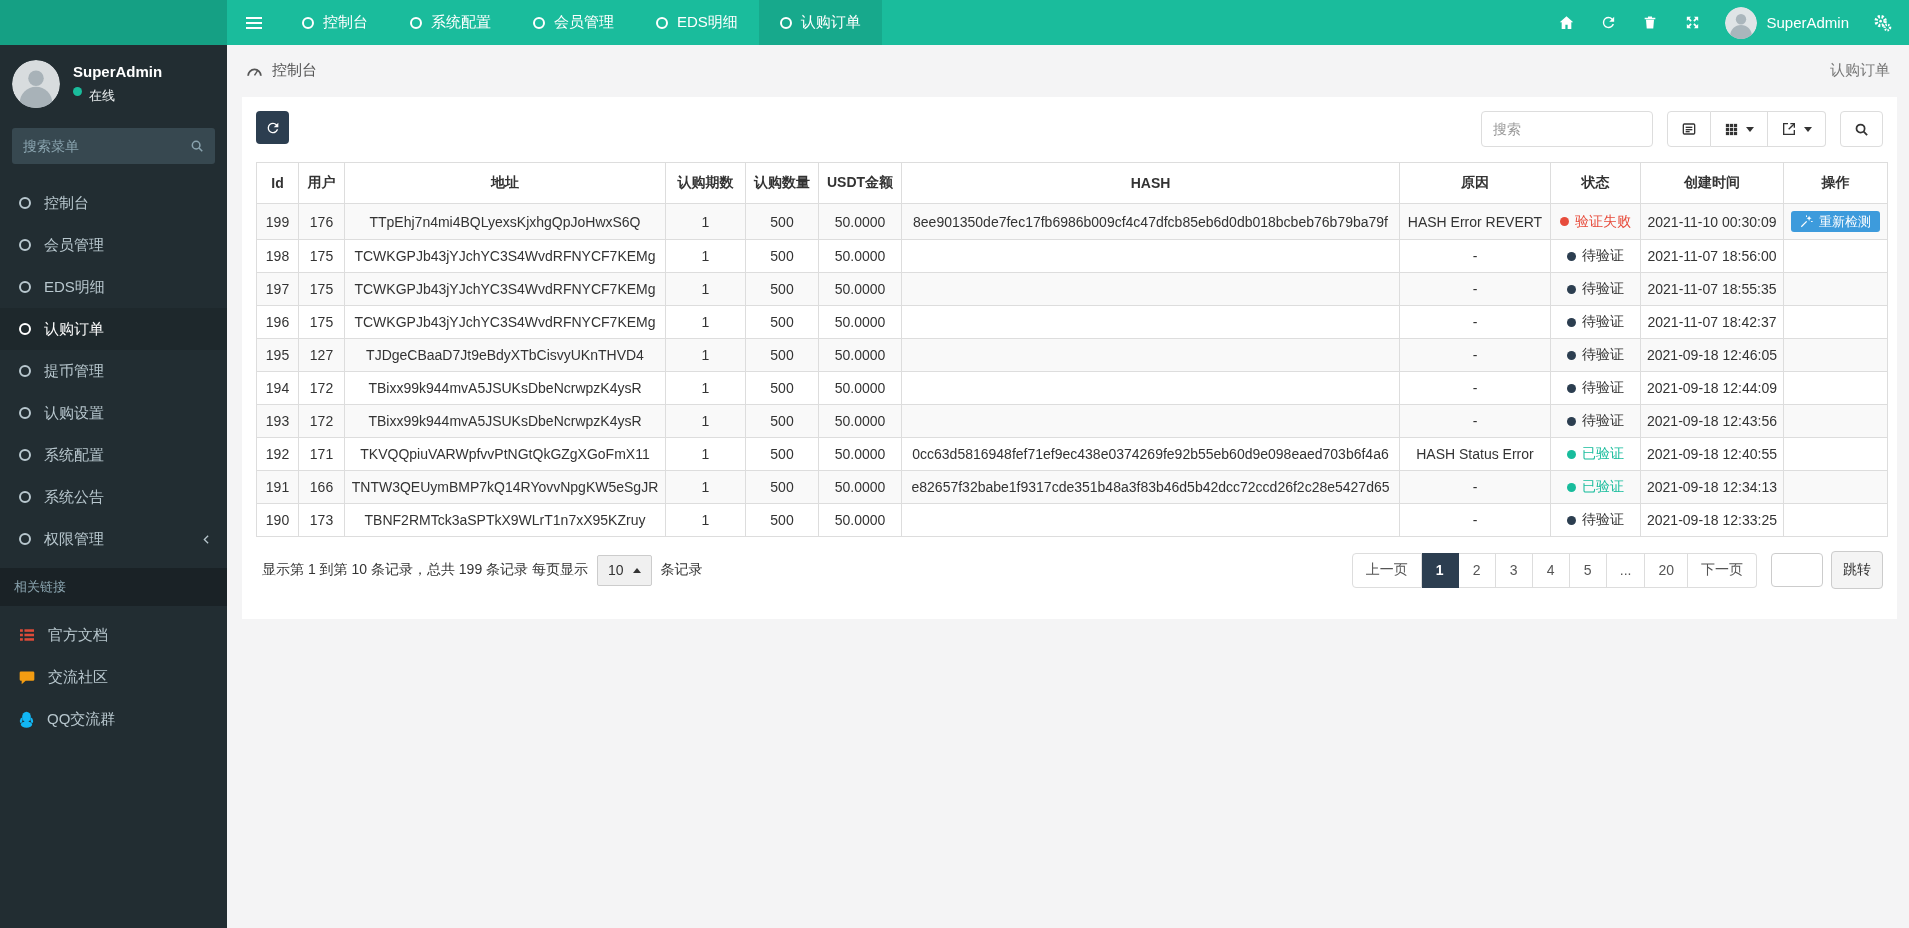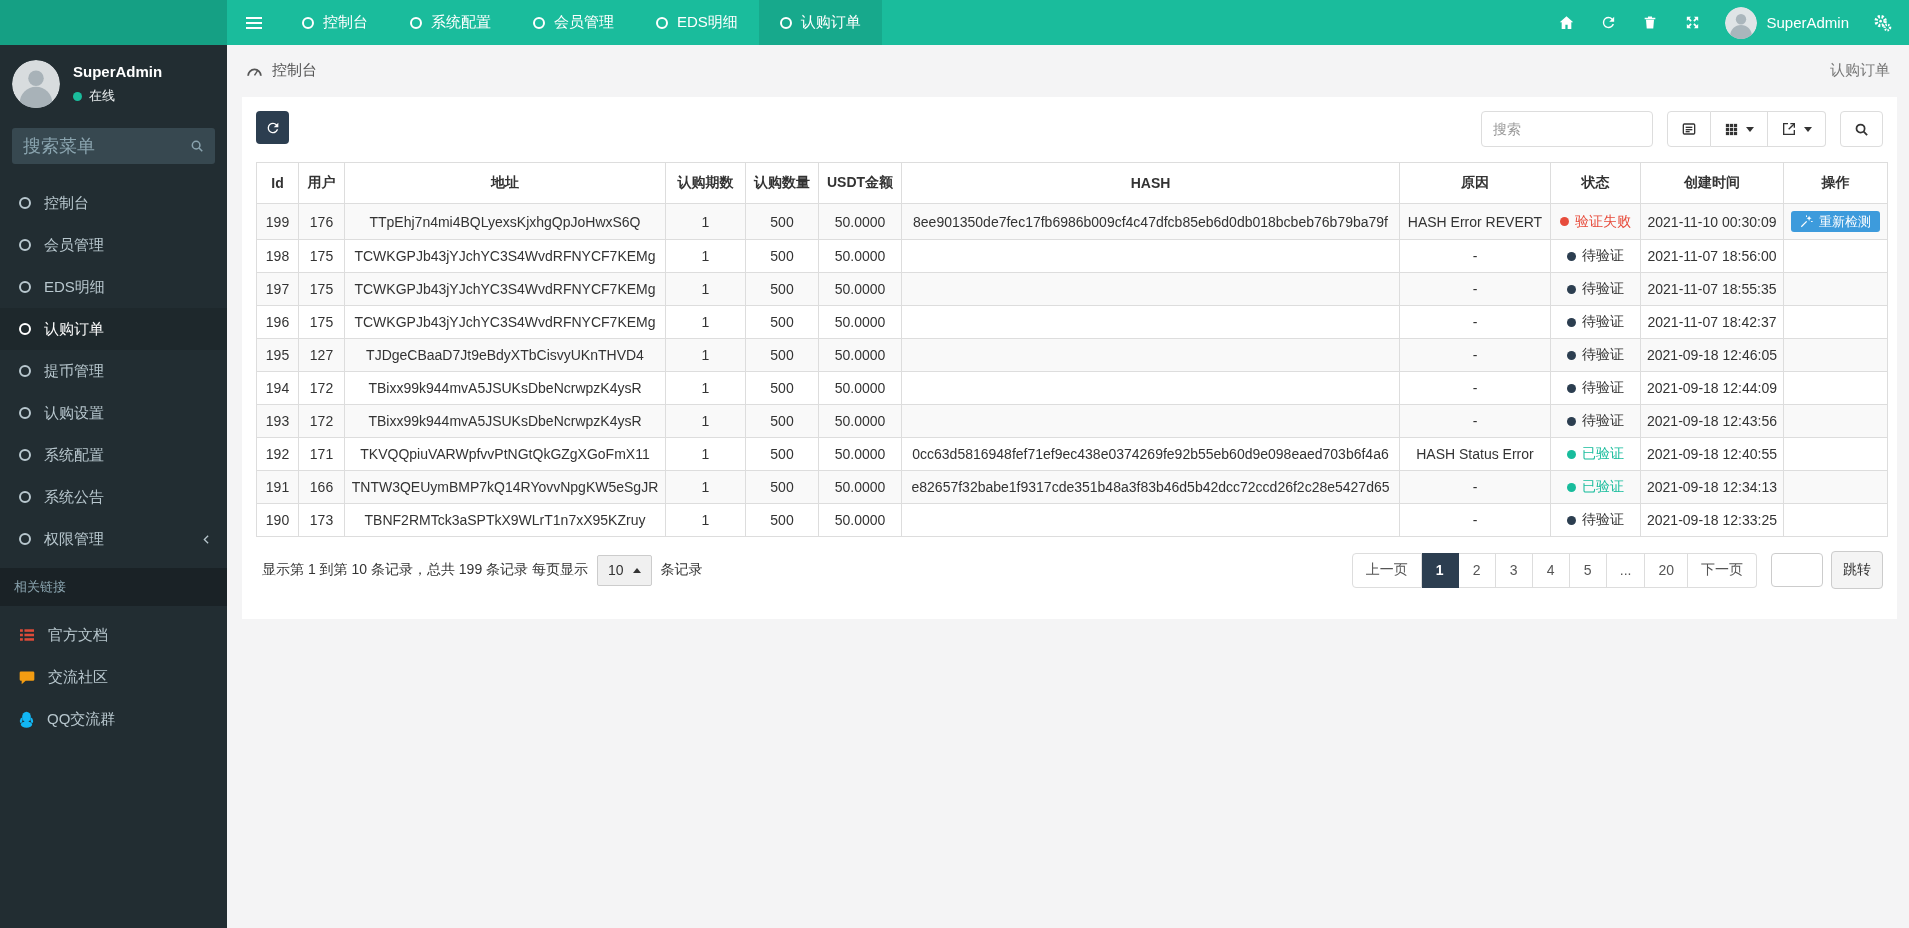--- a/index.html
+++ b/index.html
@@ -19,24 +19,24 @@
   .nav-right { margin-left:auto; display:flex; align-items:center; padding-right:6px; color:#fff; }
   .nav-icon-btn { display:flex; align-items:center; justify-content:center; width:42px; height:45px; color:#fff; cursor:pointer; }
   .nav-user { display:flex; align-items:center; gap:9px; padding:0 12px; font-size:15px; cursor:pointer; }
   .avatar-sm { width:32px; height:32px; border-radius:50%; }
 
   
   .sidebar { position:fixed; top:45px; left:0; bottom:0; width:227px; background:#222d32; color:#b8c7ce; z-index:9; }
   .user-panel { display:flex; gap:13px; padding:15px 12px 10px; align-items:center; }
   .avatar-lg { width:48px; height:48px; border-radius:50%; flex:none; }
   .user-name { color:#fff; font-weight:bold; font-size:15px; margin-bottom:7px; }
-  .user-status { font-size:13px; color:#ecf0f1; display:flex; align-items:center; gap:7px; cursor:pointer; }
+  .user-status { font-size:13px; color:#ecf0f1; display:flex; align-items:flex-start; gap:7px; cursor:pointer; }
   .status-dot-online { width:9px; height:9px; background:#1abc9c; border-radius:50%; display:inline-block; }
   .sidebar-search { margin:10px 12px 18px; height:36px; background:#374850; border-radius:3px; display:flex; align-items:center; padding:0 11px; }
-  .sidebar-search input { flex:1; background:transparent; border:none; outline:none; color:#ccc; font-size:18px; font-family:inherit; min-width:0; }
+  .sidebar-search input { flex:1; background:transparent; border:none; outline:none; color:#ccc; font-size:14px; font-family:inherit; min-width:0; }
   .sidebar-search input::placeholder { color:#8aa4af; }
   .sidebar-search .sicon { color:#8aa4af; display:flex; cursor:pointer; }
   .side-item { display:flex; align-items:center; gap:13px; height:42px; padding:0 14px 0 19px; font-size:15px; color:#b8c7ce; cursor:pointer; }
   .side-item.active { background:#1e282c; color:#fff; }
   .side-item .chev { margin-left:auto; display:flex; }
   .side-section { background:#1a2226; color:#8aa4af; font-size:13px; padding:10px 14px; margin-top:8px; }
   .side-links { padding-top:8px; }
 
   
   .content { margin-left:227px; padding-top:45px; }

